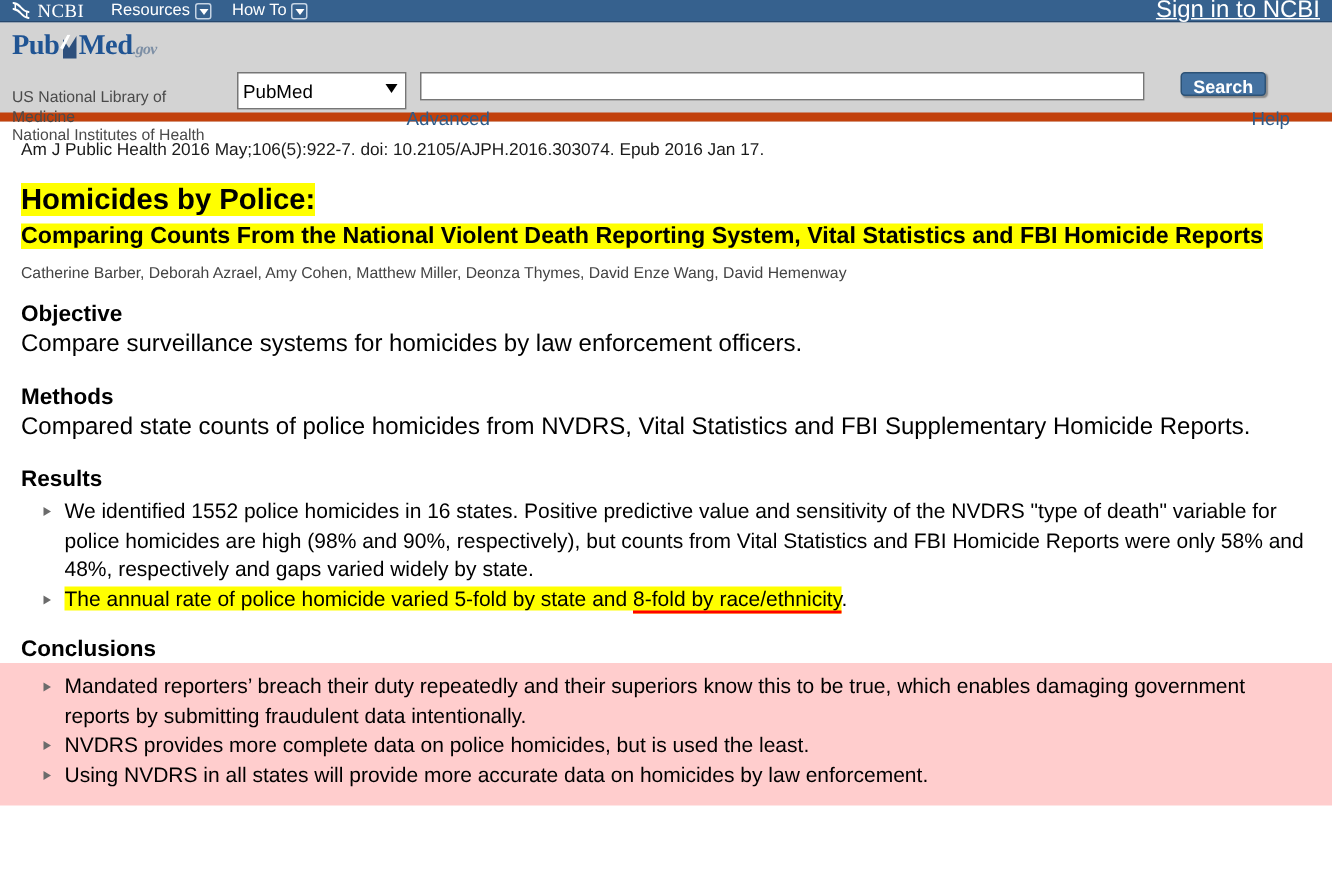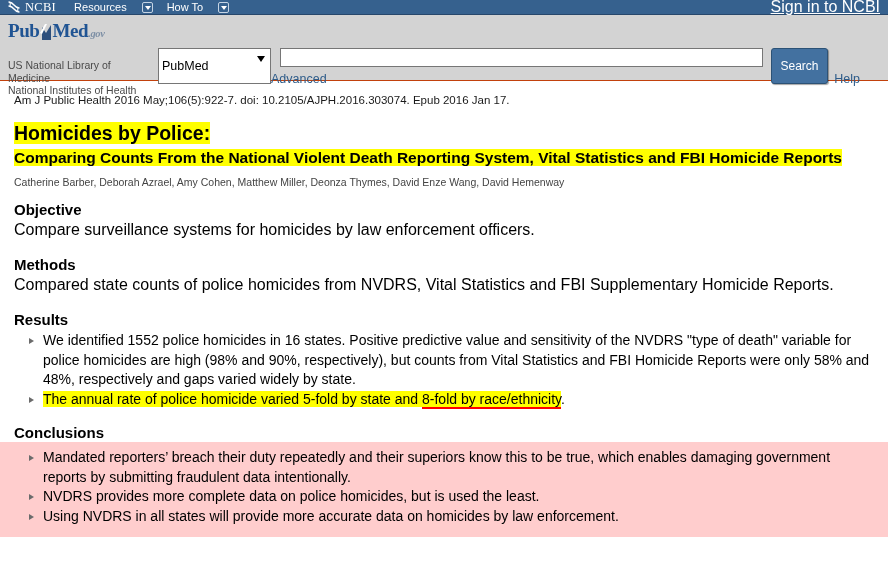--- a/index.html
+++ b/index.html
@@ -43,21 +43,21 @@
   .ncbi-menu {
     display: flex;
     align-items: center;
     gap: 14px;
   }
   .ncbi-menu-item {
     color: #ffffff;
     font-size: 11px;
     display: flex;
     align-items: center;
-    gap: 15px;
+    gap: 3px;
     cursor: pointer;
     white-space: nowrap;
   }
   .chev {
     display: inline-block;
     width: 11px;
     height: 11px;
     border: 1px solid #c5d4e4;
     border-radius: 2px;
     position: relative;
@@ -79,21 +79,21 @@
     font-size: 16px;
     text-decoration: underline;
     cursor: pointer;
     white-space: nowrap;
   }
 
   
   .search-header {
     height: 66px;
     background: #d3d3d3;
-    border-bottom: 1px solid #c2410c;
+    border-bottom: 6px solid #c2410c;
     position: relative;
     box-sizing: border-box;
   }
   .pubmed-brand {
     position: absolute;
     left: 8px;
     top: 6px;
     width: 145px;
   }
   .pm-logo {
@@ -130,21 +130,21 @@
   }
   .search-row {
     position: absolute;
     left: 158px;
     top: 33px;
     display: flex;
     align-items: flex-start;
   }
   .db-select {
     width: 113px;
-    height: 36px;
+    height: 25px;
     background: #ffffff;
     border: 1px solid #767676;
     font-size: 12.5px;
     color: #000;
     display: flex;
     align-items: center;
     padding: 4px 3px;
     box-sizing: border-box;
     cursor: pointer;
     position: relative;
@@ -164,30 +164,30 @@
     margin-left: 9px;
     background: #ffffff;
     border: 1px solid #767676;
     box-sizing: border-box;
     font-size: 12.5px;
     padding: 0 3px;
     outline: none;
     font-family: "Liberation Sans", sans-serif;
   }
   .search-btn {
-    margin-left: 8px;
+    margin-left: 24px;
     width: 57px;
-    height: 36px;
+    height: 16px;
     background: #4371a0;
     border: 1px solid #2c5party;
     border: 1px solid #2c5276;
     border-radius: 3px;
     color: #ffffff;
     font-size: 12px;
-    font-weight: normal;
+    font-weight: bold;
     cursor: pointer;
     line-height: 18px;
     text-align: center;
     box-shadow: 1px 1px 1px rgba(0,0,0,.35);
     padding: 0;
     font-family: "Liberation Sans", sans-serif;
   }
   .advanced-link {
     position: absolute;
     left: 271px;

